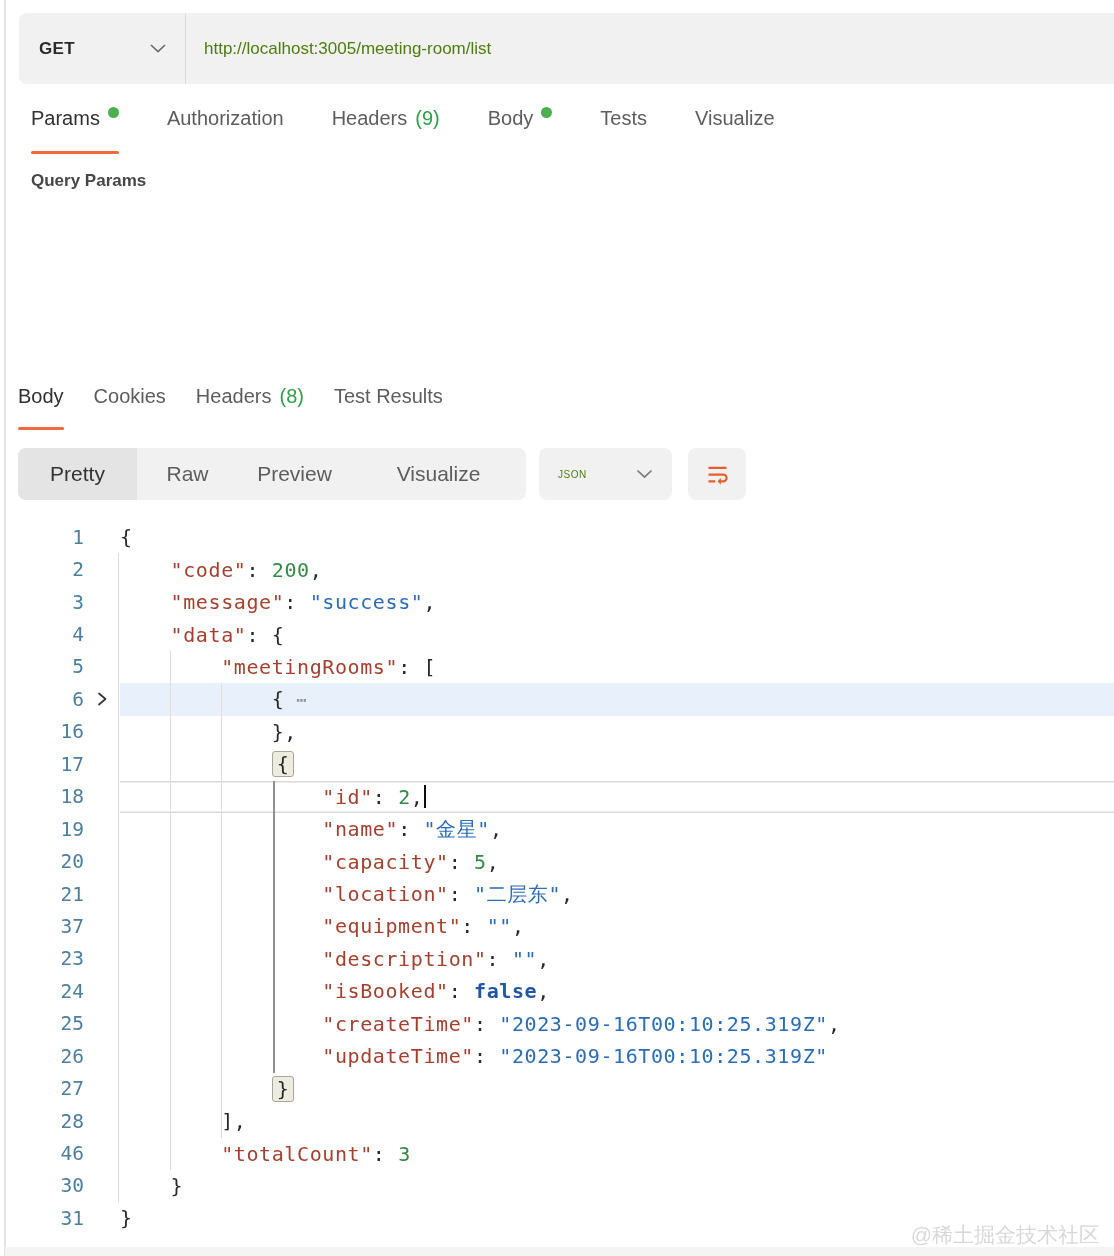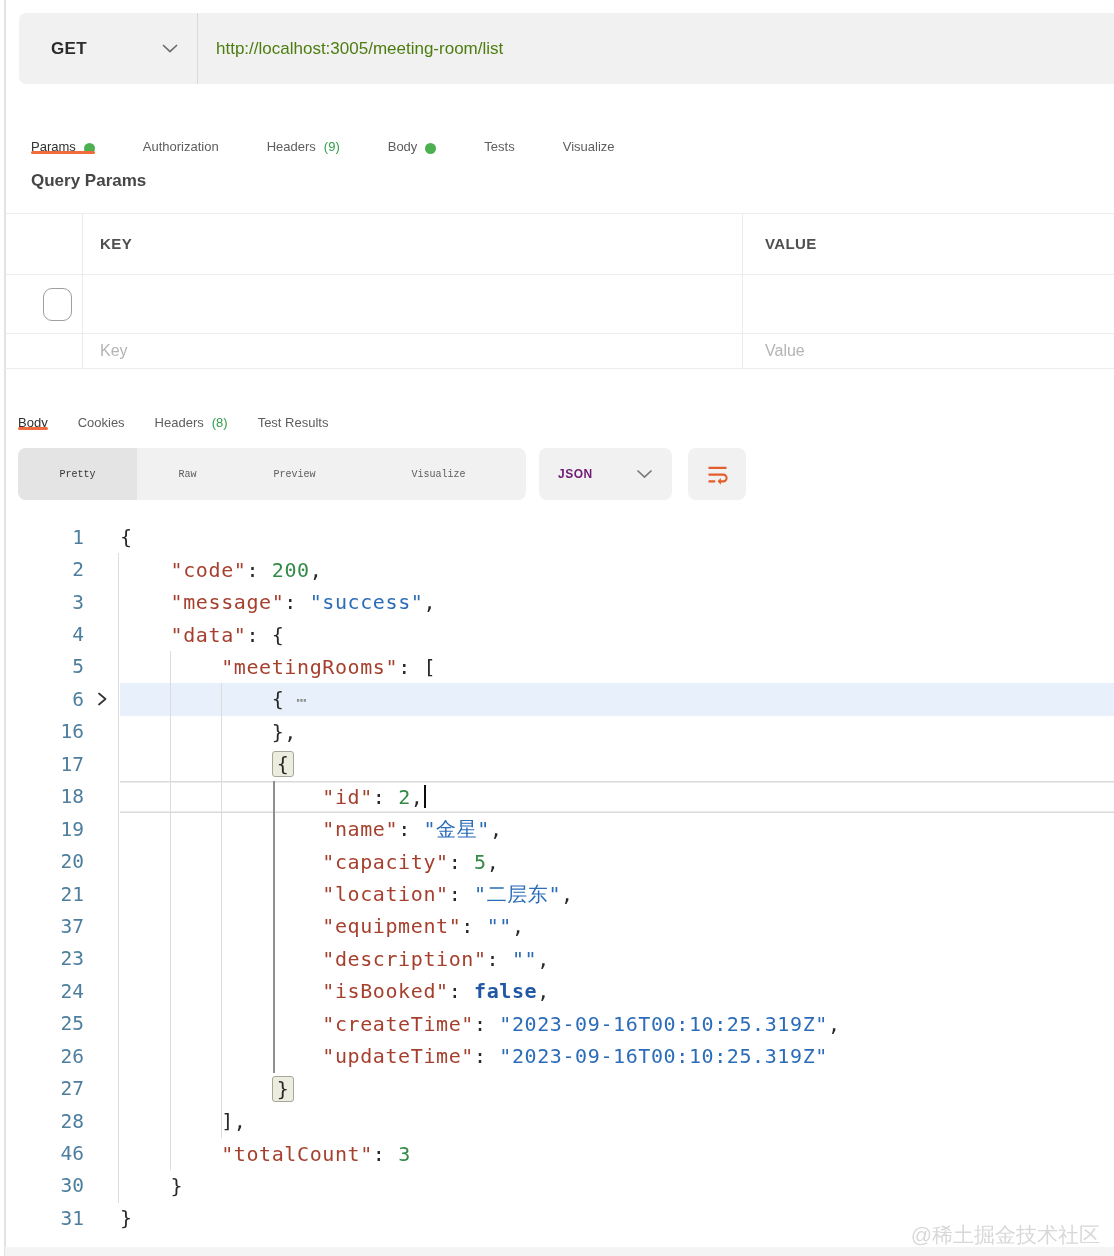--- a/index.html
+++ b/index.html
@@ -6,27 +6,27 @@
   html,body { width:1114px; height:1256px; background:#ffffff; overflow:hidden;
     font-family:"Liberation Sans", sans-serif; }
   .stage { position:relative; width:1114px; height:1256px; }
 
   .left-border { position:absolute; left:4px; top:0; width:1.5px; height:1256px; background:#e2e2e2; }
 
   
   .url-bar { position:absolute; left:19px; top:13px; right:0; height:71px; background:#f1f1f1;
     border-radius:7px 0 0 7px; display:flex; align-items:stretch; }
   .method { width:167px; flex:none; display:flex; align-items:center; justify-content:space-between;
-    padding:0 18px 0 20px; border-right:1px solid #d9d9d9; cursor:pointer;margin-left:12px; }
+    padding:0 18px 0 20px; border-right:1px solid #d9d9d9; cursor:pointer; }
   .method-label { font-size:17px; font-weight:700; color:#2b2b2b; letter-spacing:.4px; }
   .url-field { flex:1; display:flex; align-items:center; padding-left:18px; font-size:17px; color:#4d7c0f; }
 
   
   .req-tabs { position:absolute; left:31px; top:107px; height:47px; display:flex; gap:48px; }
-  .tab { position:relative; display:flex; align-items:flex-end; gap:8px; font-size:13px; color:#5d5d5d; cursor:pointer; }
+  .tab { position:relative; display:flex; align-items:flex-start; gap:8px; font-size:20px; color:#5d5d5d; cursor:pointer; }
   .tab .tab-label { white-space:nowrap; }
   .tab.active { color:#303030; }
   .tab.active::after { content:""; position:absolute; left:0; right:0; bottom:0; height:3px;
     background:#f2693b; border-radius:2px; }
   .dot { width:11px; height:11px; border-radius:50%; background:#4caf50; flex:none; }
   .count { color:#2f9e49; }
 
   .query-title { position:absolute; left:31px; top:171px; font-size:17px; font-weight:700; color:#464646; }
 
   
@@ -39,25 +39,25 @@
     border:1.5px solid #9f9f9f; border-radius:9px; cursor:pointer; }
   .ph { position:absolute; top:120px; height:36px; display:flex; align-items:center;
     font-size:16px; color:#b4b4b4; }
 
   
   .resp-tabs { position:absolute; left:18px; top:385px; height:45px; display:flex; gap:30px; }
 
   
   .toolbar { position:absolute; left:18px; top:448px; height:52px; display:flex; align-items:stretch; }
   .segmented { display:flex; width:508px; background:#f1f1f1; border-radius:8px; overflow:hidden; }
-  .seg { display:flex; align-items:center; justify-content:center; font-size:10px; color:#5d5d5d; cursor:pointer;font-family:Liberation Mono, monospace; }
+  .seg { display:flex; align-items:center; justify-content:center; font-size:21px; color:#5d5d5d; cursor:pointer; }
   .seg.active { background:#e4e4e4; color:#333; font-weight:500; }
   .lang-dd { margin-left:13px; width:133px; background:#f1f1f1; border-radius:8px; display:flex;
     align-items:center; justify-content:space-between; padding:0 19px; cursor:pointer; }
-  .lang-label { font-size:12px; font-weight:700; color:#701a75; letter-spacing:.5px; }
+  .lang-label { font-size:10px; font-weight:400; color:#4d7c0f; letter-spacing:.5px; }
   .wrap-btn { margin-left:16px; width:58px; background:#f1f1f1; border-radius:8px; display:flex;
     align-items:center; justify-content:center; cursor:pointer; }
 
   
   .code { position:absolute; left:5px; top:521px; right:0; height:718px;
     font-family:"DejaVu Sans Mono", monospace; font-size:20px; color:#282828; }
   .crow { display:flex; height:32.45px; position:relative; }
   .gut { flex:none; width:115px; display:flex; align-items:center; }
   .num { width:79px; text-align:right; color:#4d7e9e; font-size:19.5px; }
   .fold { width:36px; display:flex; align-items:center; justify-content:center; cursor:pointer; }
@@ -113,33 +113,20 @@
       <div class="tab">
         <span class="tab-label">Tests</span>
       </div>
       <div class="tab">
         <span class="tab-label">Visualize</span>
       </div>
     </div>
 
   <div class="query-title">Query Params</div>
 
-  <div class="ptable">
-    <div class="hline" style="top:0;"></div>
-    <div class="hline" style="top:61px;"></div>
-    <div class="hline" style="top:120px;"></div>
-    <div class="hline" style="top:155px;"></div>
-    <div class="vline" style="left:77px;"></div>
-    <div class="vline" style="left:737px;"></div>
-    <div class="th" style="left:95px;">KEY</div>
-    <div class="th" style="left:760px;">VALUE</div>
-    <div class="checkbox"></div>
-    <div class="ph" style="left:95px;">Key</div>
-    <div class="ph" style="left:760px;">Value</div>
-  </div>
 
   <div class="resp-tabs">
       <div class="tab active">
         <span class="tab-label">Body</span>
       </div>
       <div class="tab">
         <span class="tab-label">Cookies</span>
       </div>
       <div class="tab">
         <span class="tab-label">Headers</span>

